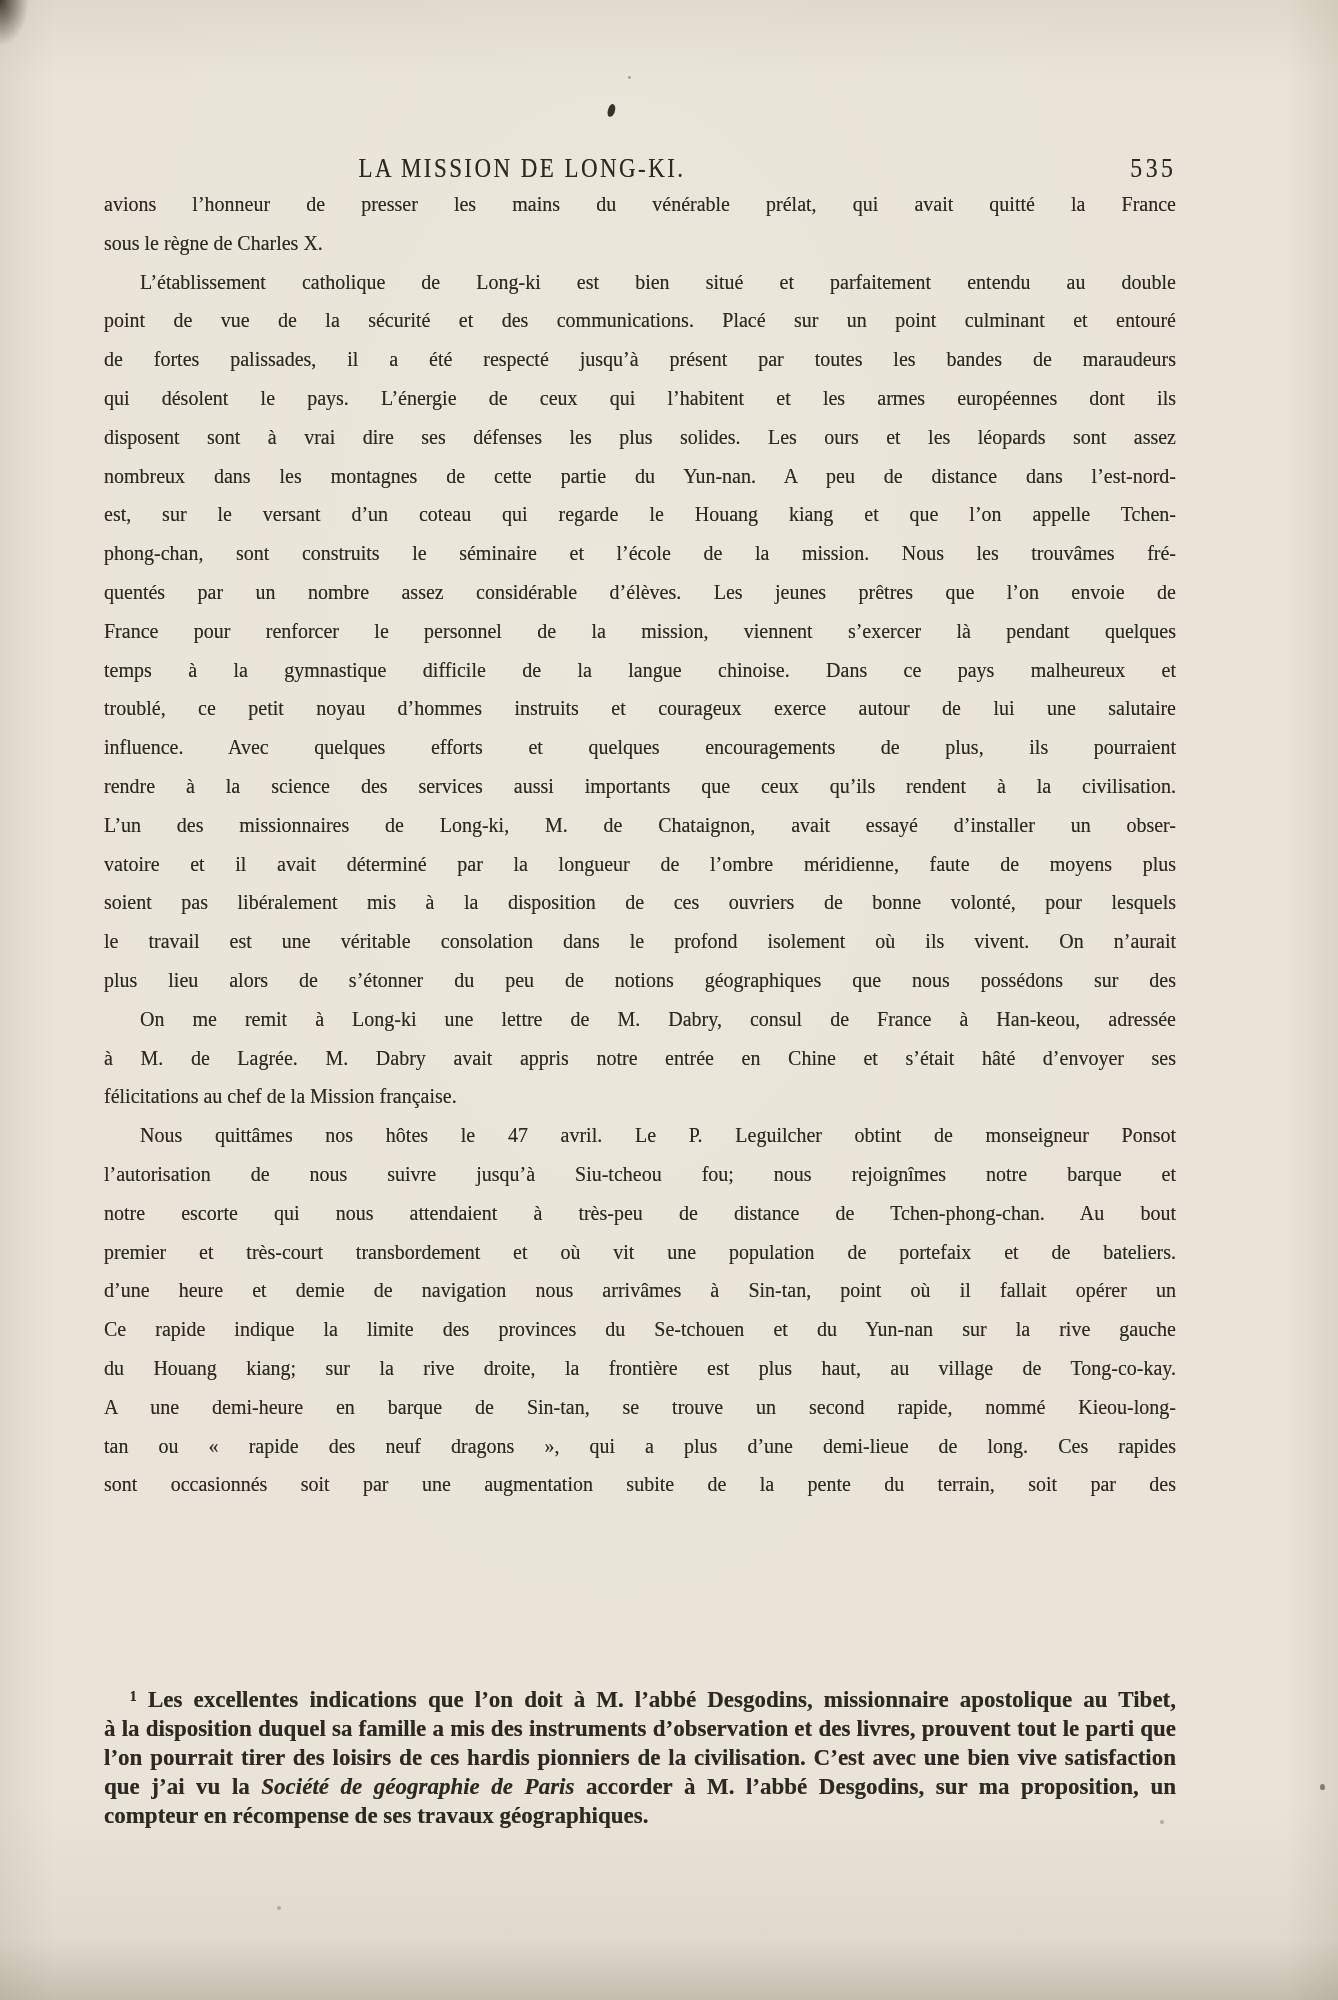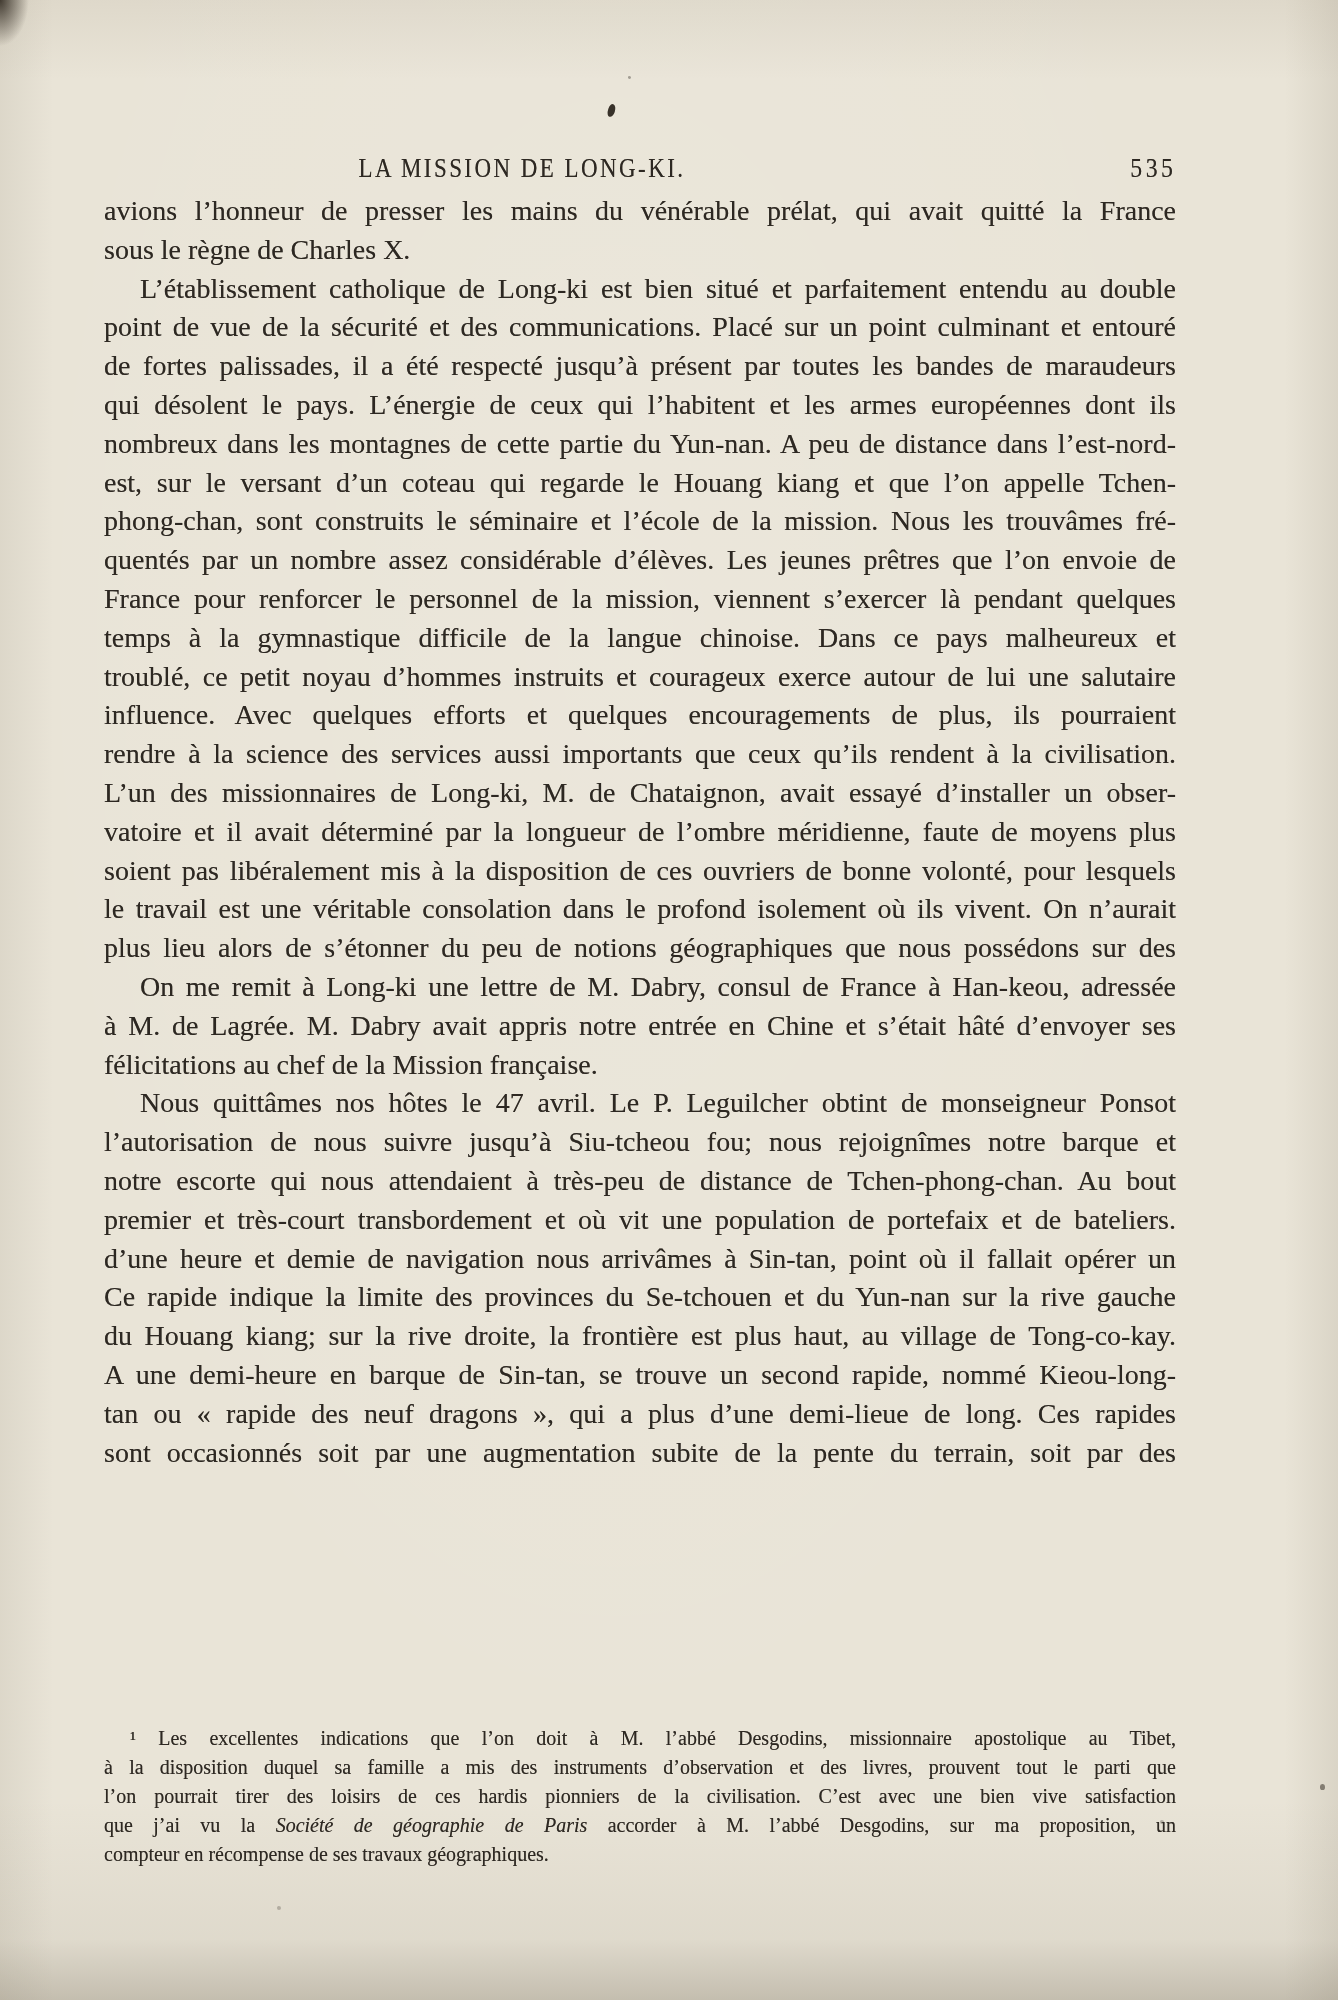--- a/index.html
+++ b/index.html
@@ -41,29 +41,30 @@
     text-shadow: 0 0 0.5px rgba(45,40,34,.55);
   }
   .pageno {
     position: absolute; right: 0; top: 1px;
     font-size: 27px; letter-spacing: 4px;
     transform: scaleX(0.88); transform-origin: 100% 50%;
     text-shadow: 0 0 0.5px rgba(45,40,34,.55);
   }
 
   .bodytext {
-    position: absolute; left: 104px; top: 192px; width: 1072px;
-    font-size: 28px; line-height: 38.8px;
+    position: absolute; left: 104px; top: 185px; width: 1072px;
+    font-size: 20px; line-height: 38.8px;
     letter-spacing: 0px;
     text-shadow: 0 0 0.55px rgba(45,40,34,.5);
   }
   .footnote {
-    position: absolute; left: 104px; top: 1724px; width: 1072px;
-    font-size: 20px; line-height: 29px;
+    position: absolute; left: 104px; top: 1685px; width: 1072px;
+    font-size: 23px; line-height: 29px;
     text-shadow: 0 0 0.5px rgba(45,40,34,.5);
+    font-weight: bold;
   }
   .line {
     text-align: justify;
     text-align-last: justify;
     height: 38.8px; overflow: visible;
   }
   .footnote .line { height: 29px; }
   .line.end { text-align-last: left; }
   .line.indent { text-indent: 36px; }
   .footnote .line.indent { text-indent: 26px; }
@@ -85,20 +86,21 @@
     <div class="pageno">535</div>
   </div>
 
   <div class="bodytext">
       <div class="line"><span>avions l’honneur de presser les mains du vénérable prélat, qui avait quitté la France</span></div>
       <div class="line end"><span>sous le règne de Charles X.</span></div>
       <div class="line indent"><span>L’établissement catholique de Long-ki est bien situé et parfaitement entendu au double</span></div>
       <div class="line"><span>point de vue de la sécurité et des communications. Placé sur un point culminant et entouré</span></div>
       <div class="line"><span>de fortes palissades, il a été respecté jusqu’à présent par toutes les bandes de maraudeurs</span></div>
       <div class="line"><span>qui désolent le pays. L’énergie de ceux qui l’habitent et les armes européennes dont ils</span></div>
+      <div class="line"><span>disposent sont à vrai dire ses défenses les plus solides. Les ours et les léopards sont assez</span></div>
       <div class="line"><span>nombreux dans les montagnes de cette partie du Yun-nan. A peu de distance dans l’est-nord-</span></div>
       <div class="line"><span>est, sur le versant d’un coteau qui regarde le Houang kiang et que l’on appelle Tchen-</span></div>
       <div class="line"><span>phong-chan, sont construits le séminaire et l’école de la mission. Nous les trouvâmes fré-</span></div>
       <div class="line"><span>quentés par un nombre assez considérable d’élèves. Les jeunes prêtres que l’on envoie de</span></div>
       <div class="line"><span>France pour renforcer le personnel de la mission, viennent s’exercer là pendant quelques</span></div>
       <div class="line"><span>temps à la gymnastique difficile de la langue chinoise. Dans ce pays malheureux et</span></div>
       <div class="line"><span>troublé, ce petit noyau d’hommes instruits et courageux exerce autour de lui une salutaire</span></div>
       <div class="line"><span>influence. Avec quelques efforts et quelques encouragements de plus, ils pourraient</span></div>
       <div class="line"><span>rendre à la science des services aussi importants que ceux qu’ils rendent à la civilisation.</span></div>
       <div class="line"><span>L’un des missionnaires de Long-ki, M. de Chataignon, avait essayé d’installer un obser-</span></div>

